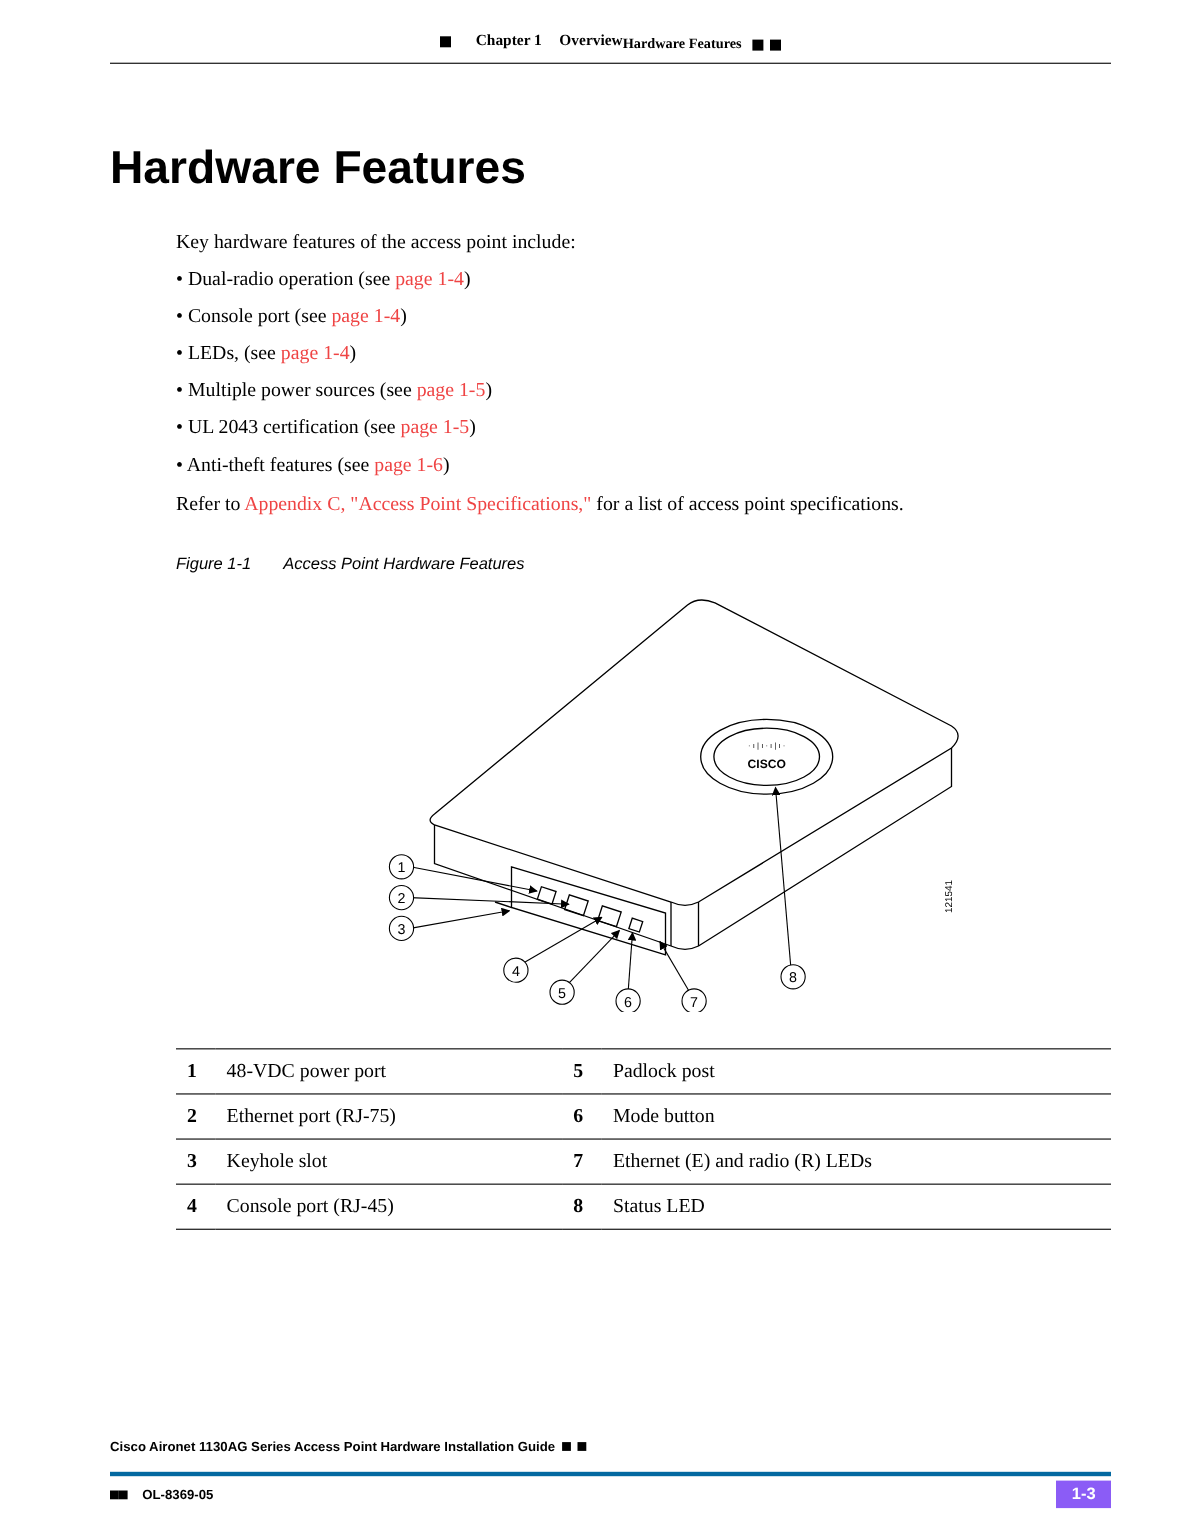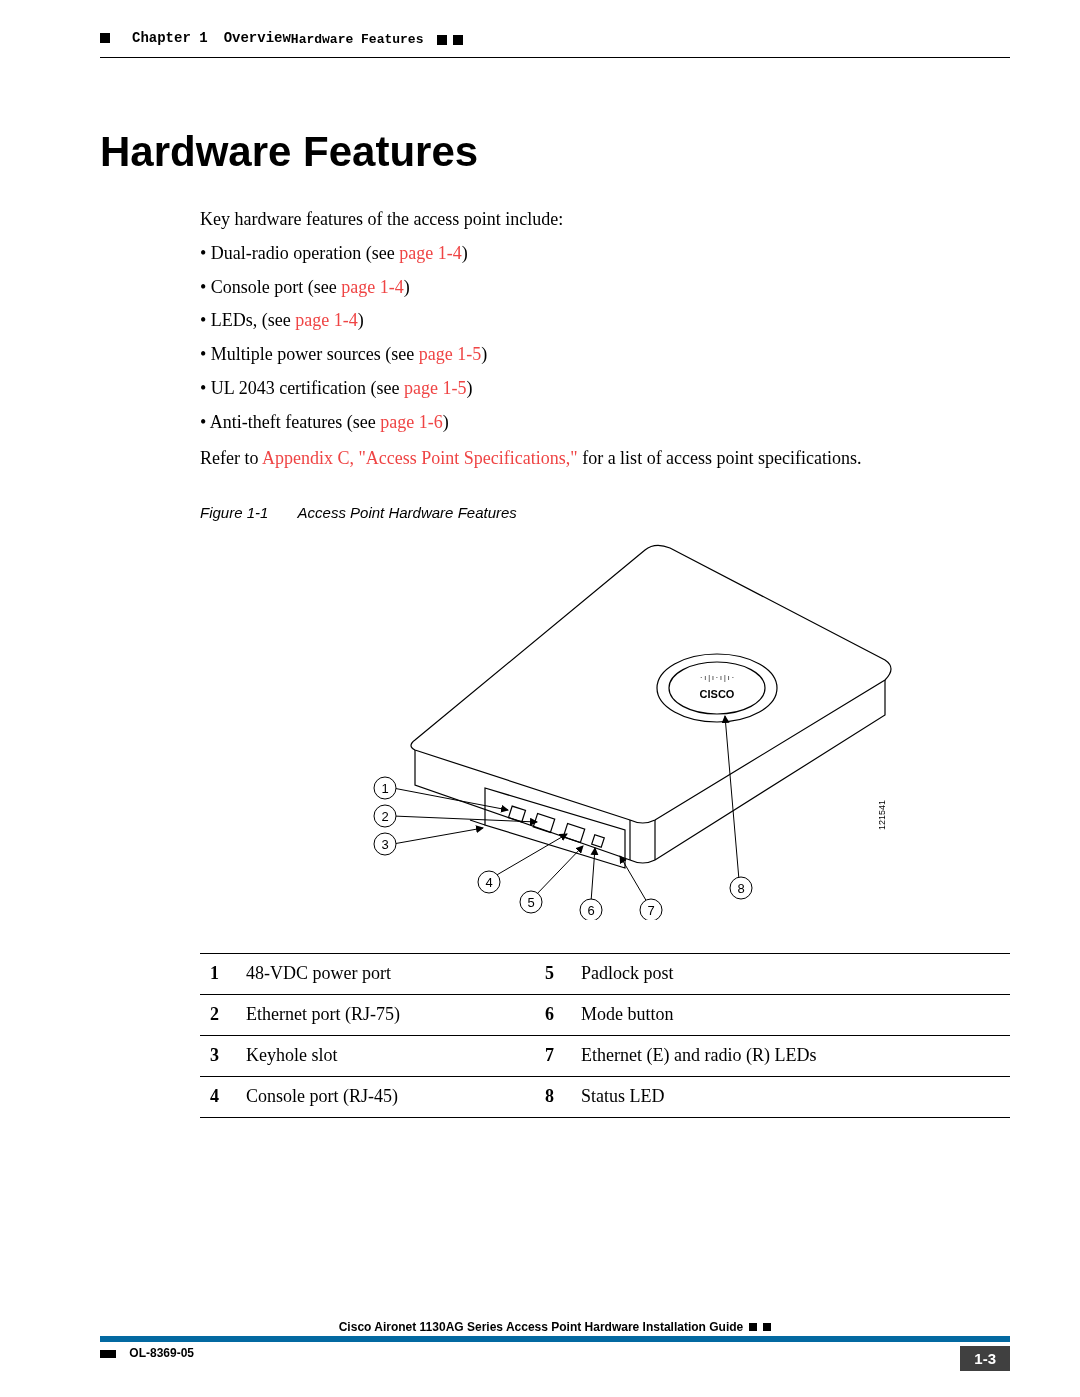--- a/index.html
+++ b/index.html
@@ -12,42 +12,42 @@
     position: relative;
   }
   .page {
     width: 1080px;
     height: 1397px;
     padding: 30px 70px 30px 100px;
     position: relative;
   }
   .header {
     display: flex;
-    justify-content: flex-start;
+    justify-content: center;
     align-items: flex-start;
-    font-family: Liberation Mono, monospace;
+    font-family: Liberation Serif, serif;
     font-weight: bold;
     font-size: 14px;
     margin-bottom: 6px;
   }
   .header-left { display: flex; align-items: center; gap: 16px; }
   .header-right { text-align: right; }
   .header-sub { font-size: 13px; line-height: 1.6; }
   .sq { display:inline-block; width:10px; height:10px; background:#000; margin-left:6px; vertical-align:middle;}
   .sq-l { display:inline-block; width:10px; height:10px; background:#000; margin-right:6px; vertical-align:middle;}
   .hr-top { border:0; border-top:1px solid #000; margin:0 0 70px 0; }
   h1 {
     font-family: Arial, Helvetica, sans-serif;
     font-size: 42px;
     font-weight: bold;
     margin-bottom: 30px;
     margin-left: 0;
   }
   .body-text {
-    margin-left: 100px;
+    margin-left: 60px;
     font-size: 18px;
     line-height: 1.55;
   }
   .body-text p { margin-bottom: 6px; }
   .body-text ul { list-style: none; margin: 4px 0 8px 0; padding:0; }
   .body-text ul li::before { content:"•   "; }
   .body-text ul li { margin-bottom: 6px; }
   .link { color: #ef4444; }
   .fig-caption {
     font-family: Arial, Helvetica, sans-serif;
@@ -76,24 +76,24 @@
   }
   table.legend td.numcol { font-weight: bold; width: 36px; }
   .footer {
     position:absolute;
     bottom:26px;
     left:100px;
     right:70px;
     font-family: Arial, Helvetica, sans-serif;
     font-size:12px;
   }
-  .ftr-line1 { display:flex; justify-content:center; align-items:center; gap:6px; }
+  .ftr-line1 { display:flex; justify-content:flex-start; align-items:center; gap:6px; }
   .ftr-title { font-weight:bold; }
-  .ftr-line2 { display:flex; justify-content:space-between; margin-top:2px; border-top:6px solid #0369a1; padding-top:4px;}
-  .pagenum-box { background:#404040; color:#fff; font-weight:bold; padding:4px 14px; font-size:15px;}
+  .ftr-line2 { display:flex; justify-content:space-between; align-items:center; margin-top:16px; border-top:4px solid #0369a1; padding-top:4px;}
+  .pagenum-box { background:#8b5cf6; color:#fff; font-weight:bold; padding:4px 14px; font-size:15px;}
   .sq-sm { display:inline-block; width:8px; height:8px; background:#000; vertical-align:middle;}
   .doc-id { font-weight:bold; }
 </style>
 </head>
 <body>
 
 <div class="page">
   <div class="header">
     <div class="header-left">
       <span class="sq-l"></span>

